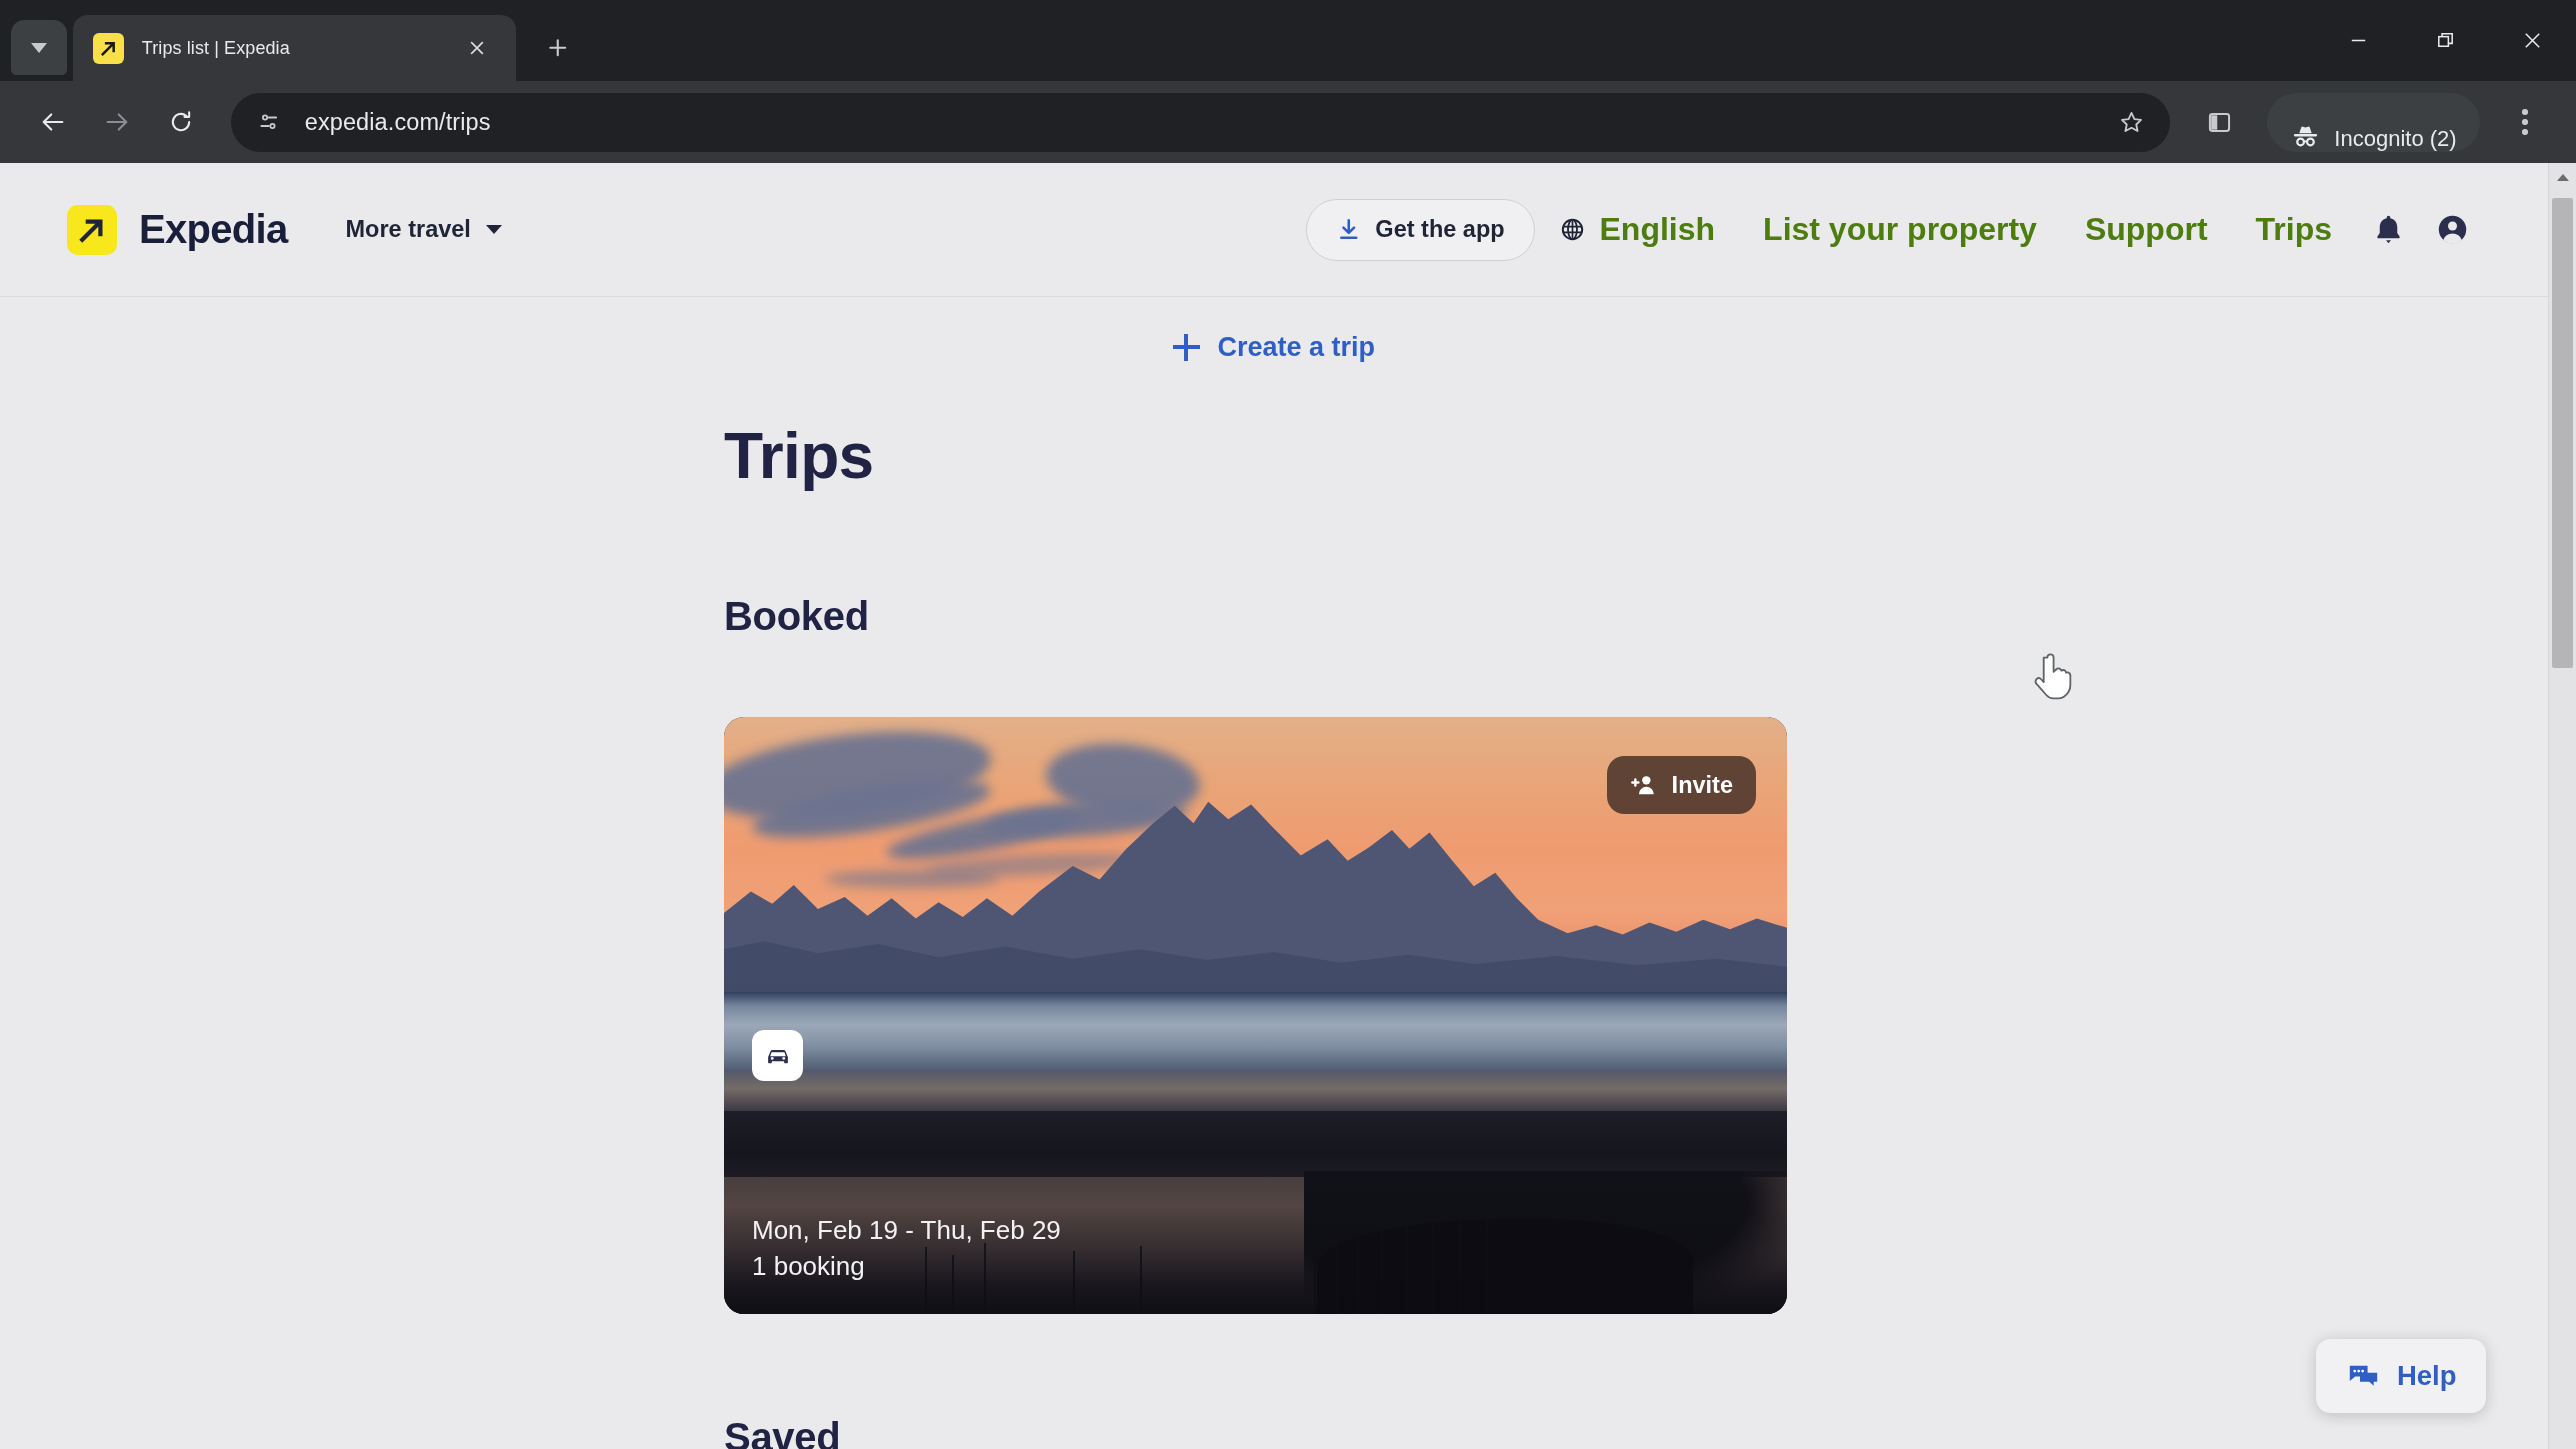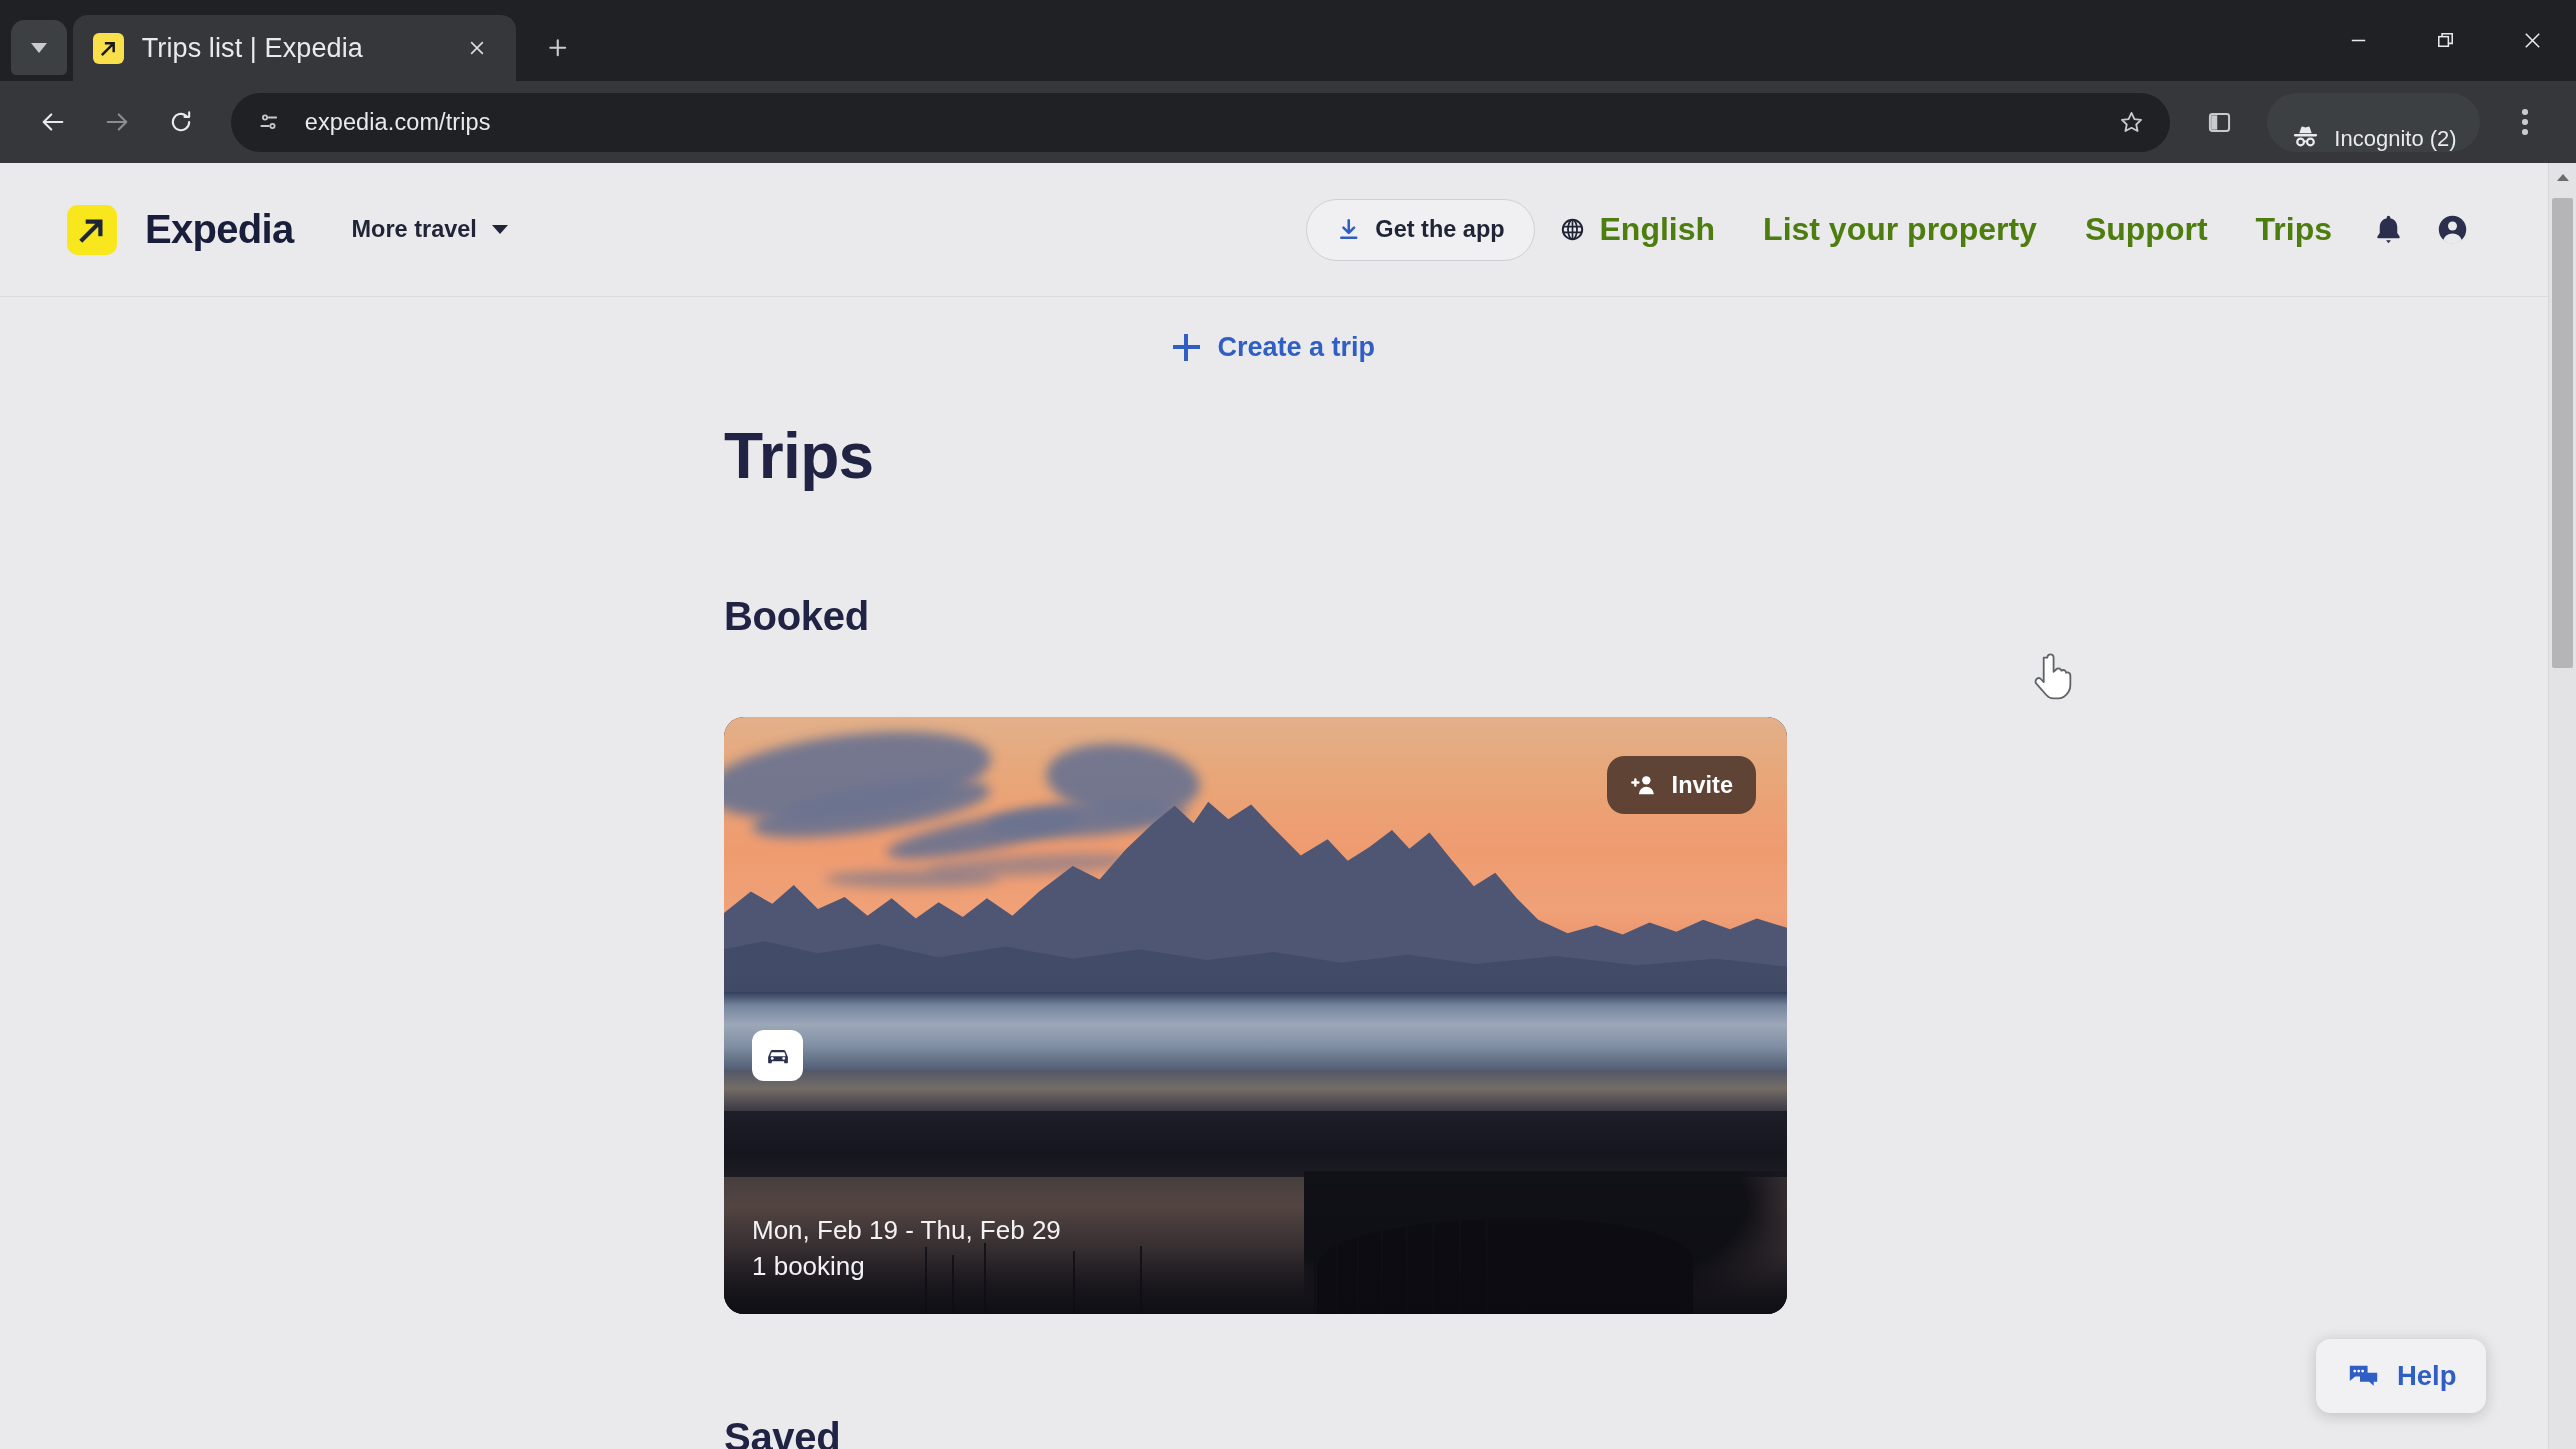--- a/index.html
+++ b/index.html
@@ -28,21 +28,21 @@
   .tab {
     width: 443px; height: 66px; background: #35373a; border-radius: 14.8px 14.8px 0 0;
     display: flex; align-items: center; padding: 0 20px; position: relative;
   }
   .tab-favicon {
     width: 31px; height: 31px; border-radius: 6px; background: #f9e04b;
     display: flex; align-items: center; justify-content: center; flex: none; margin-right: 17.4px;
   }
   .tab-favicon svg { width: 23px; height: 23px; }
   .tab-title {
-    color: #e8eaed; font-size: 27px; white-space: nowrap; overflow: hidden;
+    color: #e8eaed; font-size: 18px; white-space: nowrap; overflow: hidden;
     text-overflow: ellipsis; flex: 1; letter-spacing: 0.1px;
   }
   .tab-close {
     width: 38px; height: 38px; border-radius: 50%; display: flex;
     align-items: center; justify-content: center; flex: none; margin-left: 6.7px;
   }
   .tab-close svg { width: 20px; height: 20px; }
   .new-tab {
     width: 48px; height: 48px; margin-left: 17.4px; margin-bottom: 9.4px;
     display: flex; align-items: center; justify-content: center; border-radius: 50%; flex: none;
@@ -82,21 +82,21 @@
 
   
   .viewport { flex: 1; position: relative; background: #eaeaec; overflow: hidden; display: flex; }
   .page { flex: 1; position: relative; overflow: hidden; }
 
   
   .site-header {
     height: 134px; background: #eaeaec; display: flex; align-items: center;
     padding: 0 64px 0 67px; border-bottom: 0.7px solid #dcdcdf;
   }
-  .brand { display: flex; align-items: center; gap: 28px; flex: none; }
+  .brand { display: flex; align-items: center; gap: 22px; flex: none; }
   .brand-mark { width: 50px; height: 50px; border-radius: 10.7px; background: #f8e71c; display: flex; align-items: center; justify-content: center; }
   .brand-mark svg { width: 36px; height: 36px; }
   .brand-name { font-size: 40px; font-weight: 700; color: #191e3b; letter-spacing: -0.7px; }
   .more-travel { display: flex; align-items: center; gap: 14.8px; margin-left: 58px; flex: none; }
   .more-travel span { font-size: 23.5px; font-weight: 600; color: #1f2436; }
   .mt-chev { width: 0; height: 0; border-left: 8.7px solid transparent; border-right: 8.7px solid transparent; border-top: 9.4px solid #1f2436; }
   .nav-right { margin-left: auto; display: flex; align-items: center; gap: 0; }
   .get-app {
     display: flex; align-items: center; gap: 13.4px; height: 62px; padding: 0 29.5px;
     border: 1.3px solid #d0d0d4; border-radius: 31px; background: #f0f0f2;

